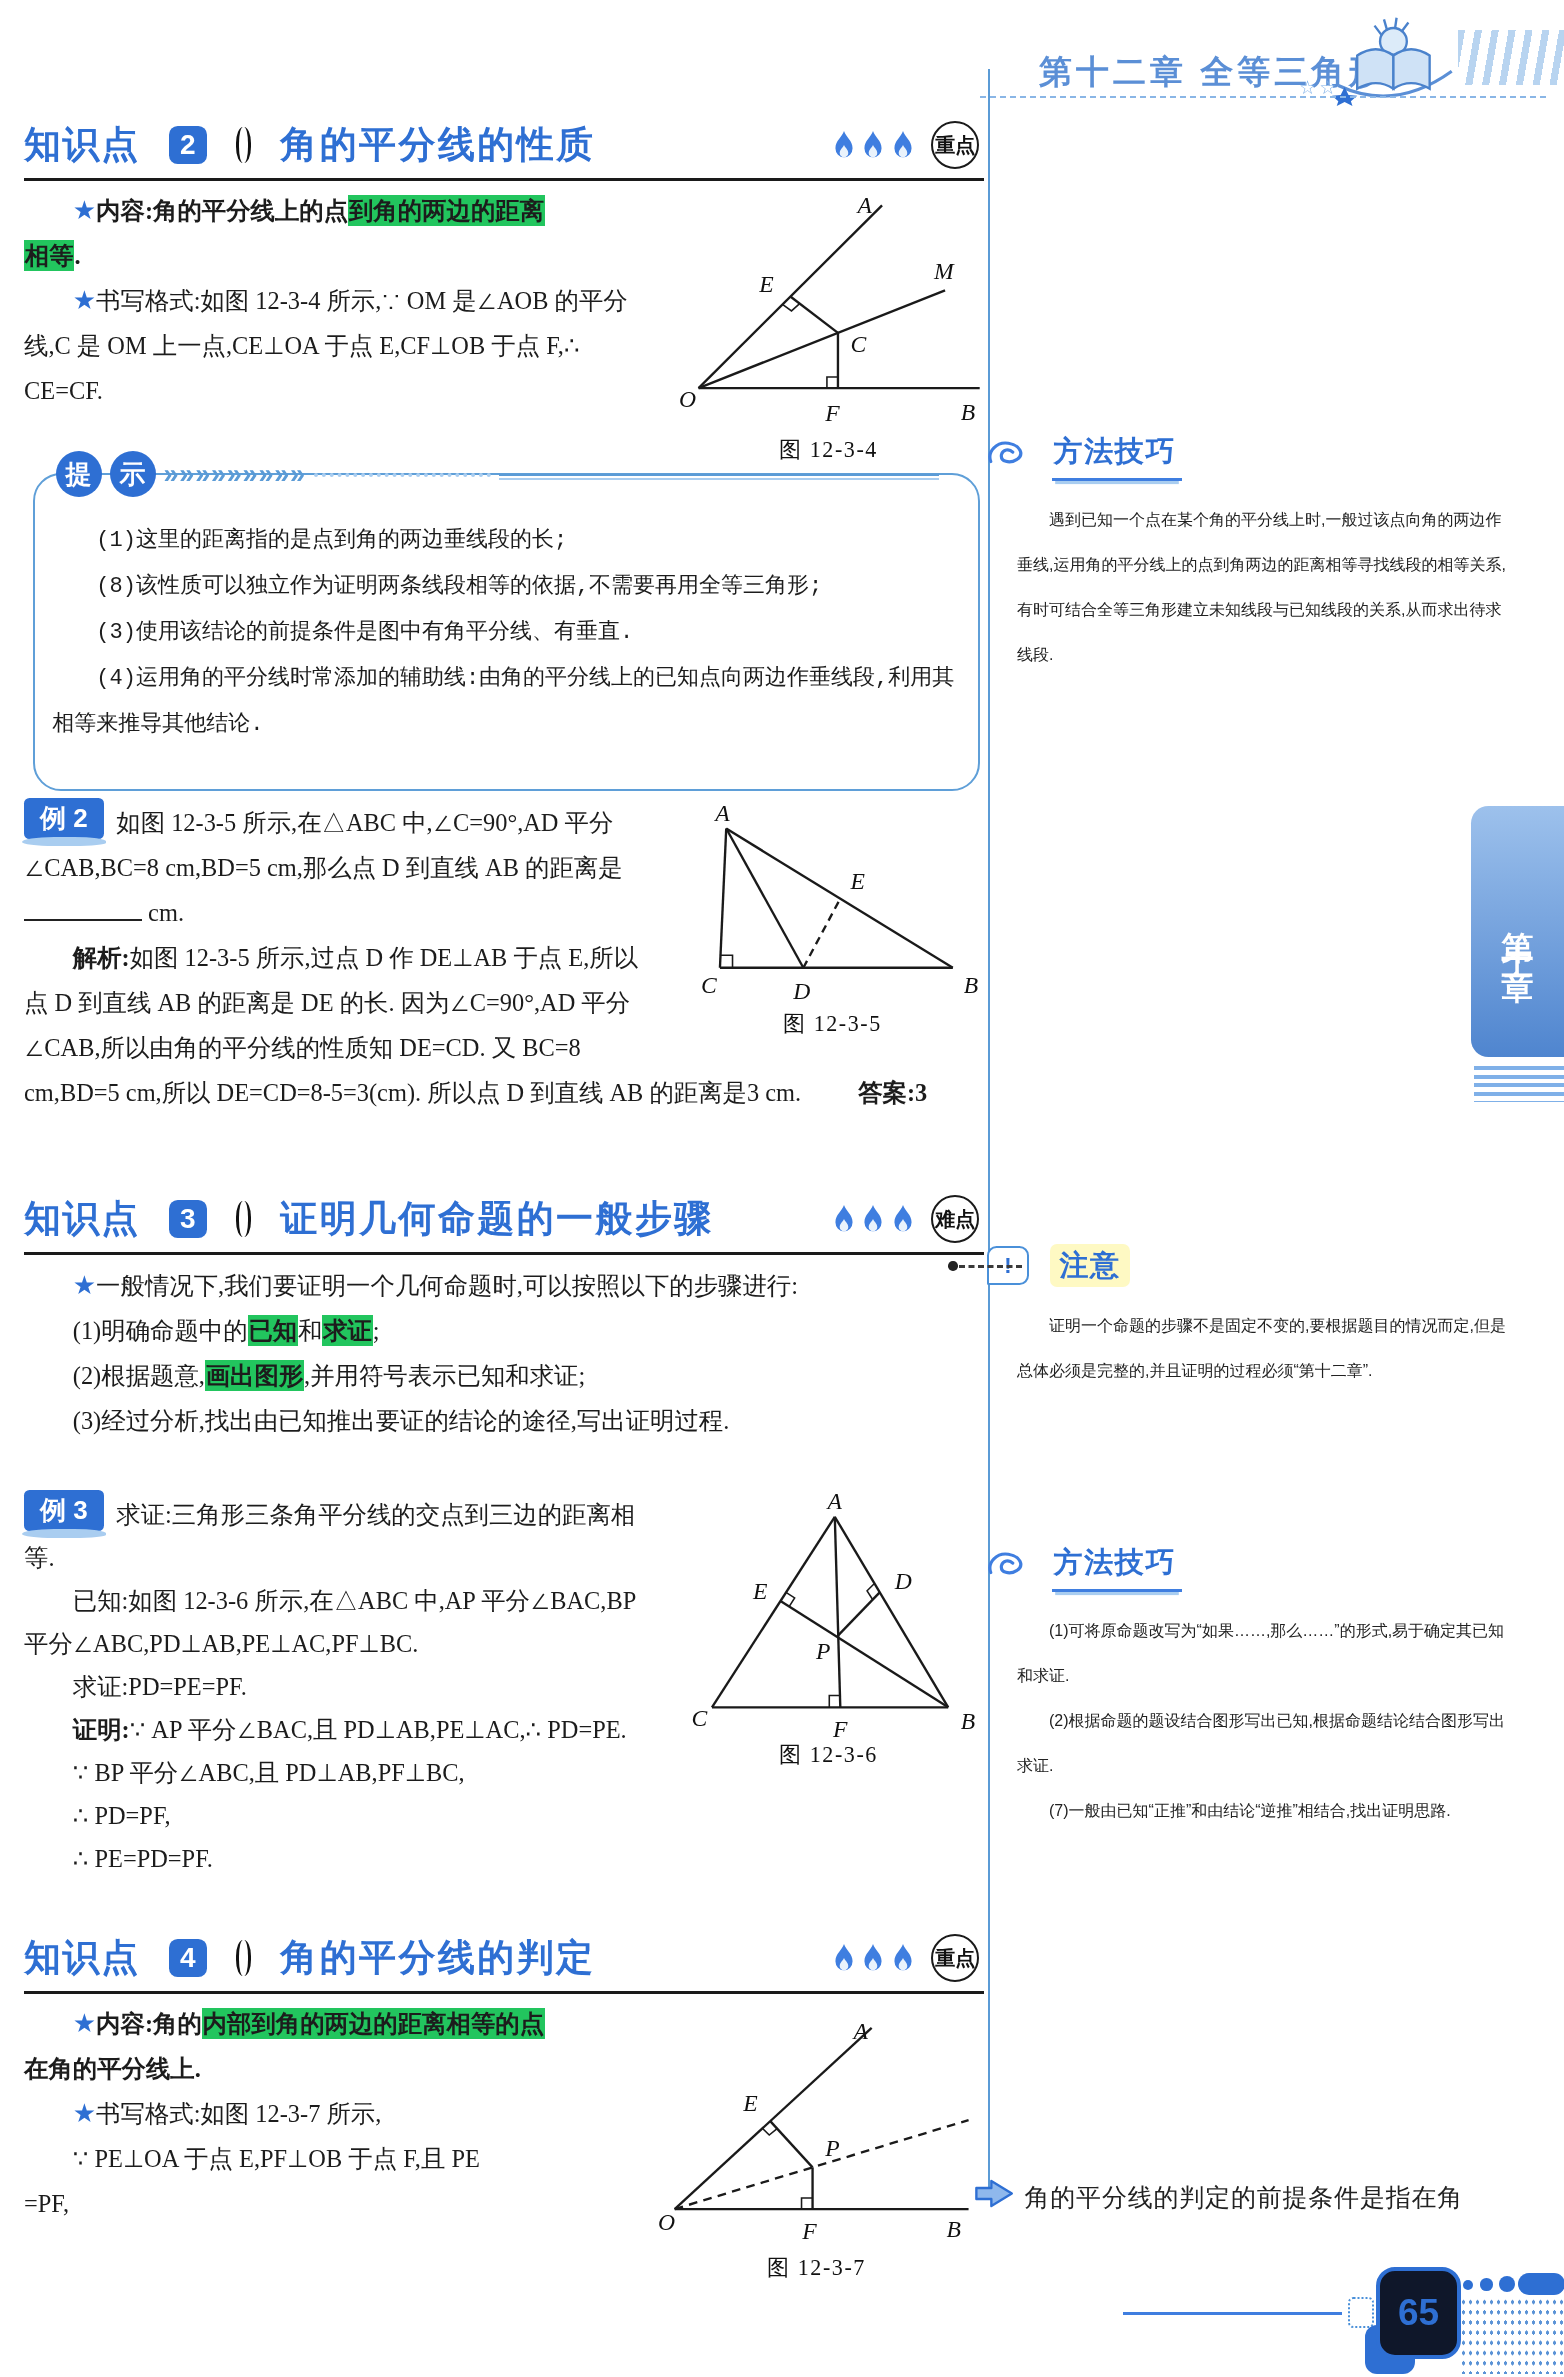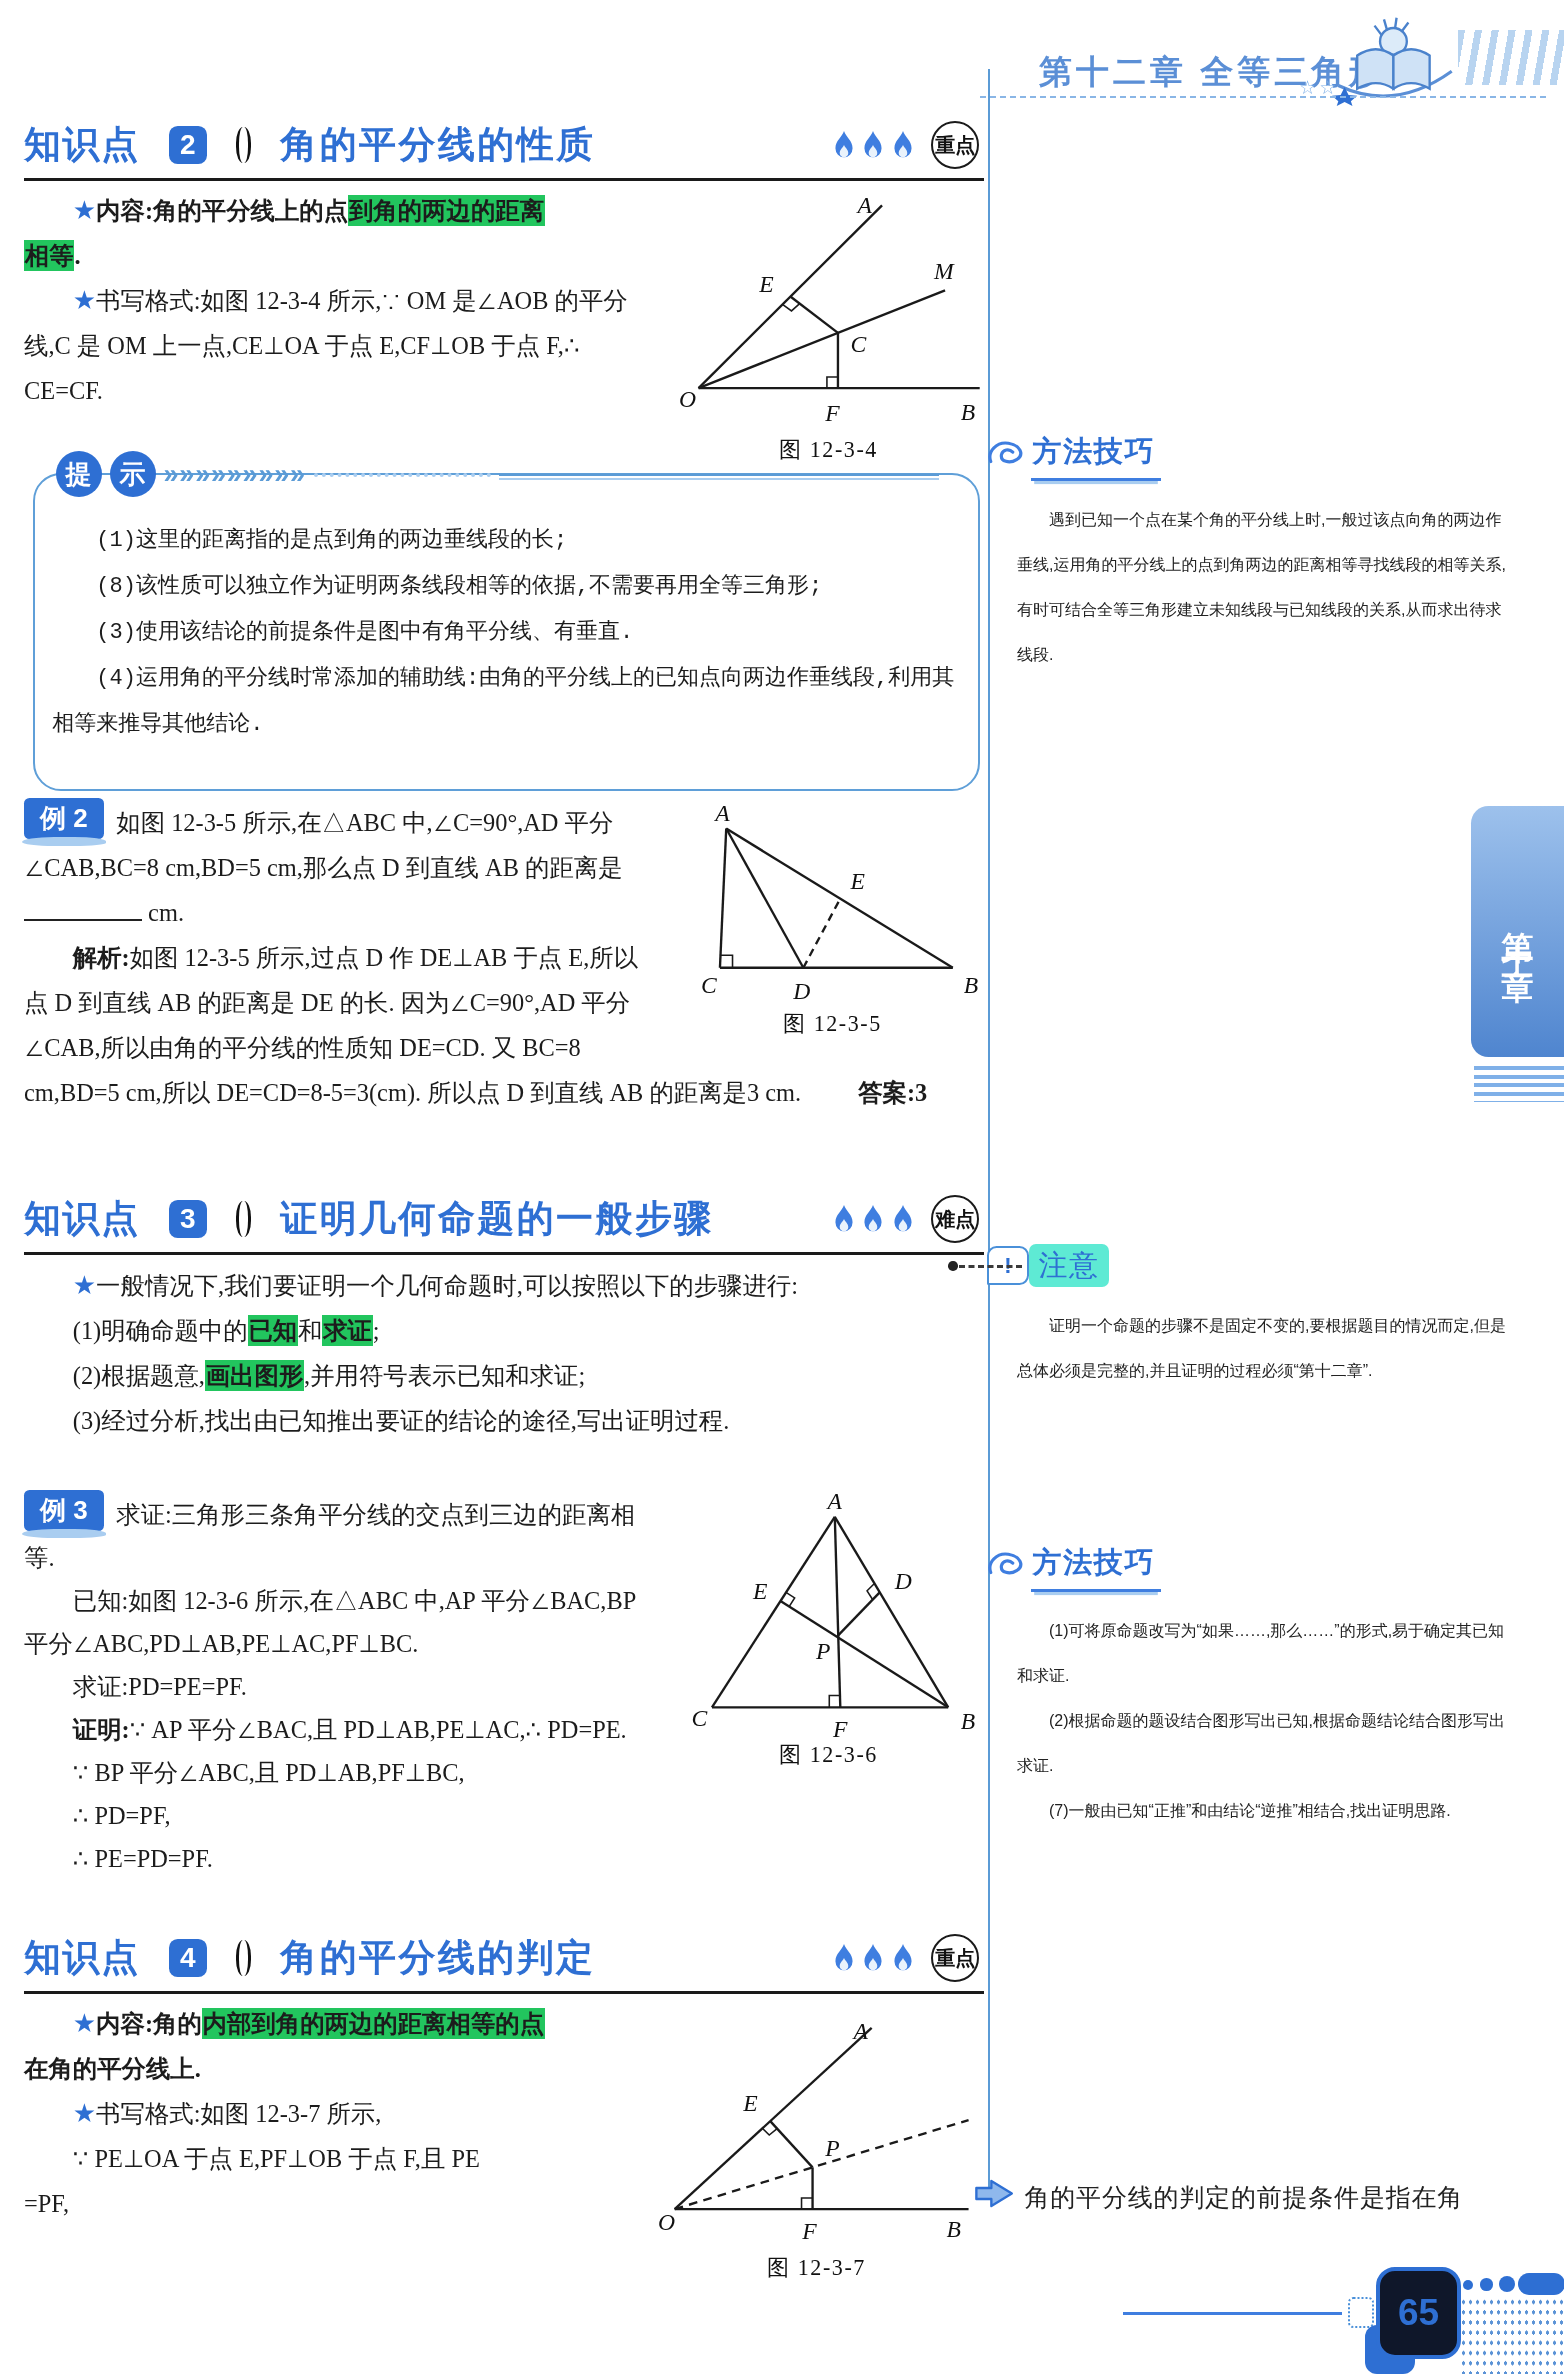--- a/index.html
+++ b/index.html
@@ -50,28 +50,28 @@
   #tipitems{padding:43px 22px 0 17.3px;font-size:22px;line-height:46px;font-family:Liberation Mono, monospace;}
   #tipitems p{margin:0;text-indent:2em;}
   
   .ex-badge{position:relative;display:inline-block;background:#2e6fd3;color:#fff;border-radius:5.5px;
         padding:0.8px 16px 2.4px 16px;font-size:26px;font-weight:bold;font-family:"Liberation Sans",sans-serif;
         margin-right:12.6px;text-indent:0;line-height:38px;vertical-align:4.7px;}
   .ex-badge::after{content:"";position:absolute;left:-2.4px;right:-2.4px;bottom:-7px;height:9.5px;
         background:#a9cdf0;border-radius:50% 50% 50% 50% / 70% 60% 45% 55%;}
   
   .sb{position:absolute;left:987px;width:553px;font-family:"Liberation Sans",sans-serif;color:#222;}
-  .sb-headrow{display:flex;align-items:center;gap:0;}
+  .sb-headrow{display:flex;align-items:center;gap:21px;}
   .sb-title{font-size:29px;font-weight:bold;color:#2e6fd3;letter-spacing:1.6px;
         border-bottom:3.2px solid #3f7ee0;box-shadow:0 6.3px 0 -3.2px #a9cdf0;padding:0 6.3px 6.3px 1.6px;}
   .sb-body{margin:16px 0 0 30px;width:490px;font-size:16px;line-height:45px;}
   .sb-body p{margin:0;text-indent:2em;}
   .note-bubble{width:38px;height:35px;border:2.4px solid #4a90d9;border-radius:9.5px 9.5px 9.5px 1.6px;background:#fff;
         color:#2e6fd3;font-weight:bold;font-size:22px;display:flex;align-items:center;justify-content:center;}
-  .note-title{font-size:29px;font-weight:normal;color:#2e6fd3;background:#5eead4;padding:1.6px 9.5px;
+  .note-title{font-size:29px;font-weight:bold;color:#2e6fd3;background:#fef9c3;padding:1.6px 9.5px;
         border-radius:7px;letter-spacing:1.6px;}
   #note-conn{position:absolute;left:-28px;top:20.5px;width:63px;border-top:3.2px dashed #3a3a3a;}
   #note-conn::before{content:"";position:absolute;left:-11px;top:-6.3px;width:9.5px;height:9.5px;border-radius:50%;background:#222;}
   
   #footnote{position:absolute;left:974px;top:2177px;width:586px;display:flex;gap:9.5px;align-items:flex-start;
         font-family:"Liberation Sans",sans-serif;}
   #footnote .txt{font-size:25px;line-height:36px;color:#222;letter-spacing:0.8px;padding-top:1.6px;}
   #footline{position:absolute;left:1123px;top:2312px;width:219px;border-top:3.2px solid #3f7ee0;}
   #footsq{position:absolute;left:1348px;top:2297px;width:22px;height:27px;border:2.4px dotted #4a90d9;border-radius:5.5px;background:#fff;}
   #pageshadow{position:absolute;left:1365px;top:2325px;width:50px;height:49px;background:#2e6fd3;border-radius:12px;}

